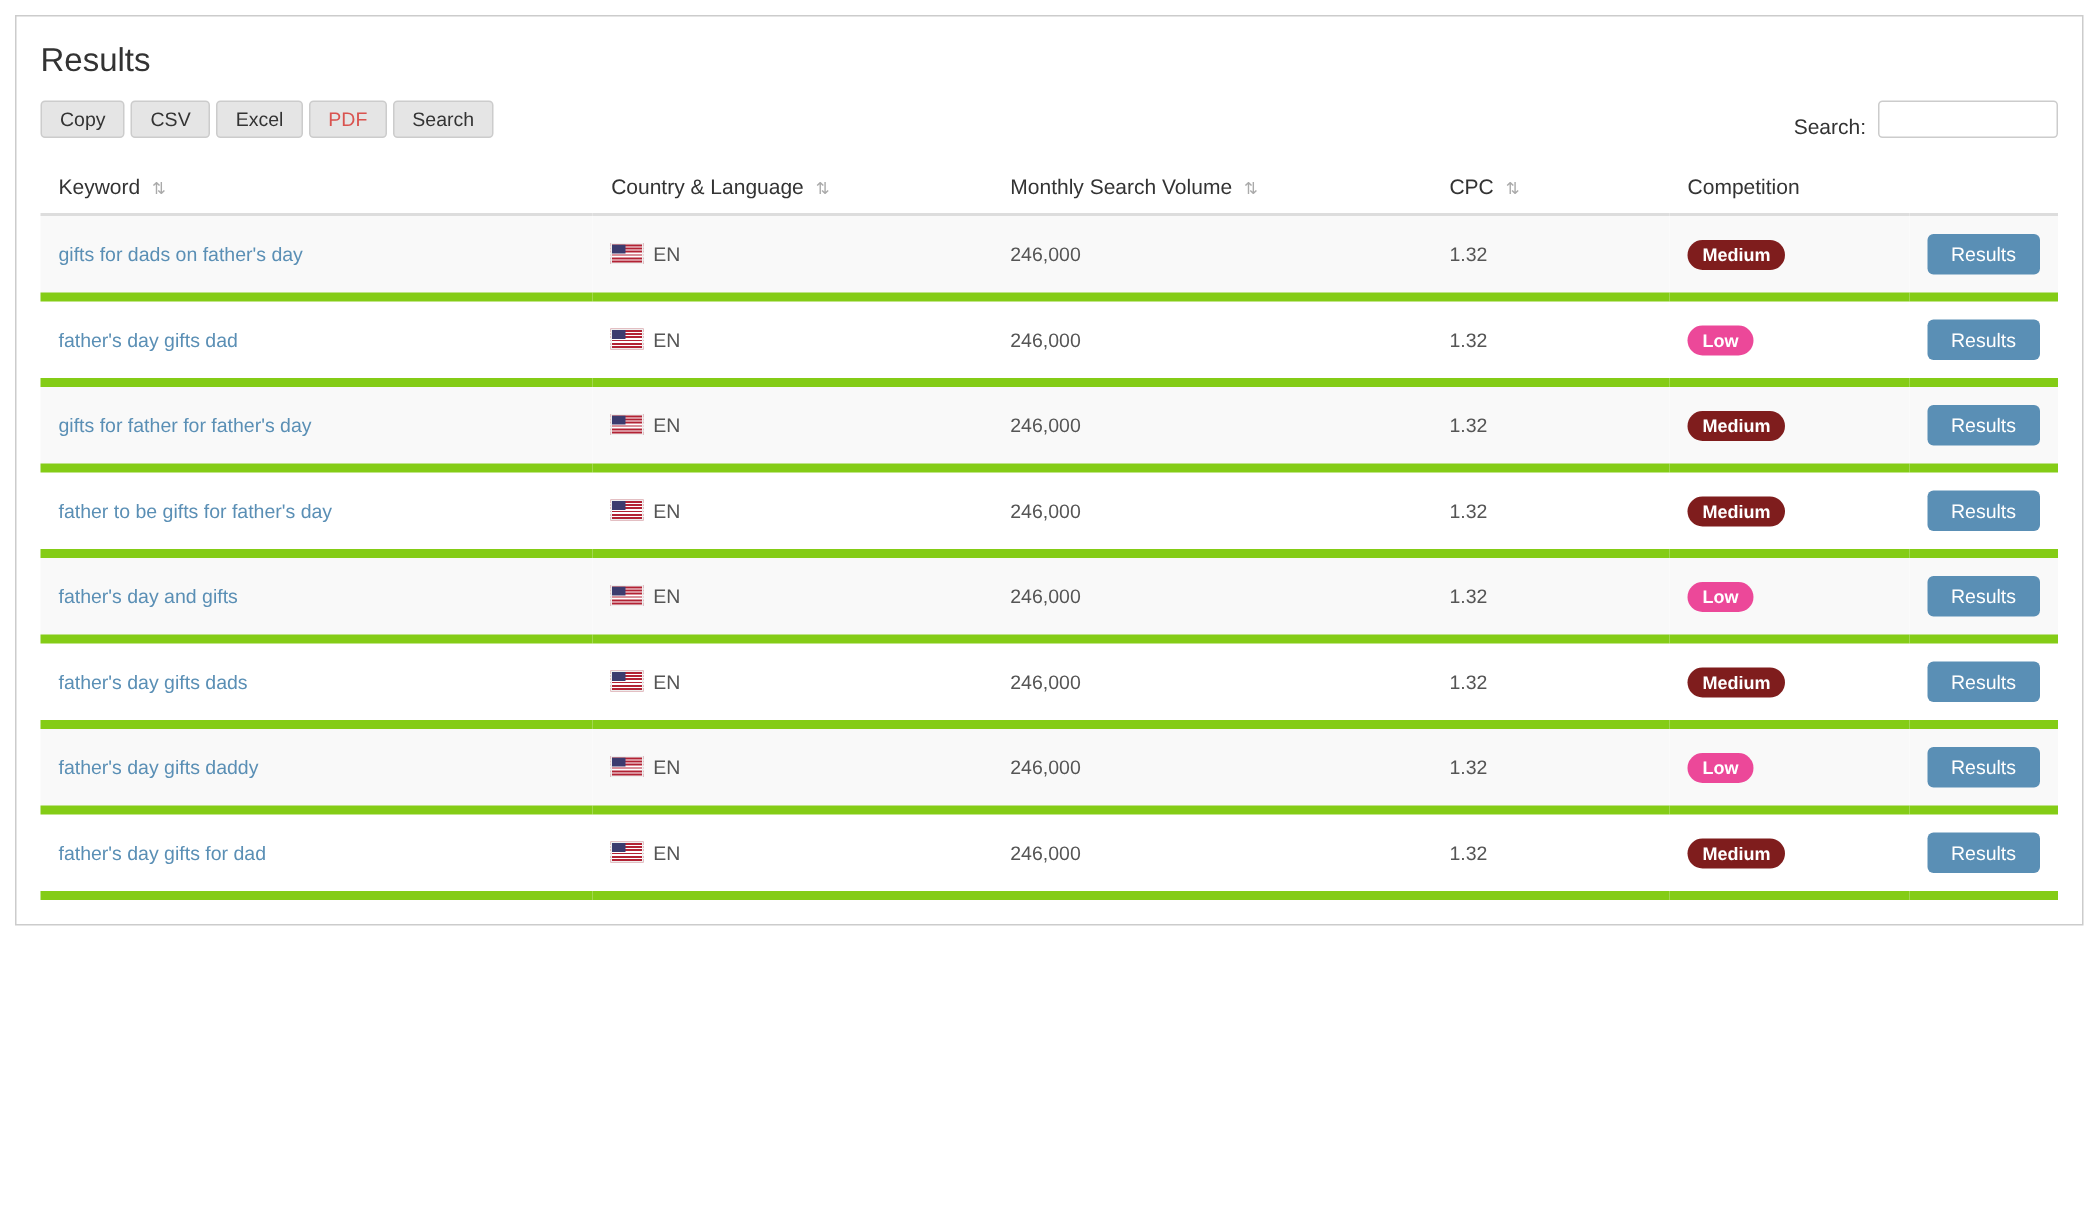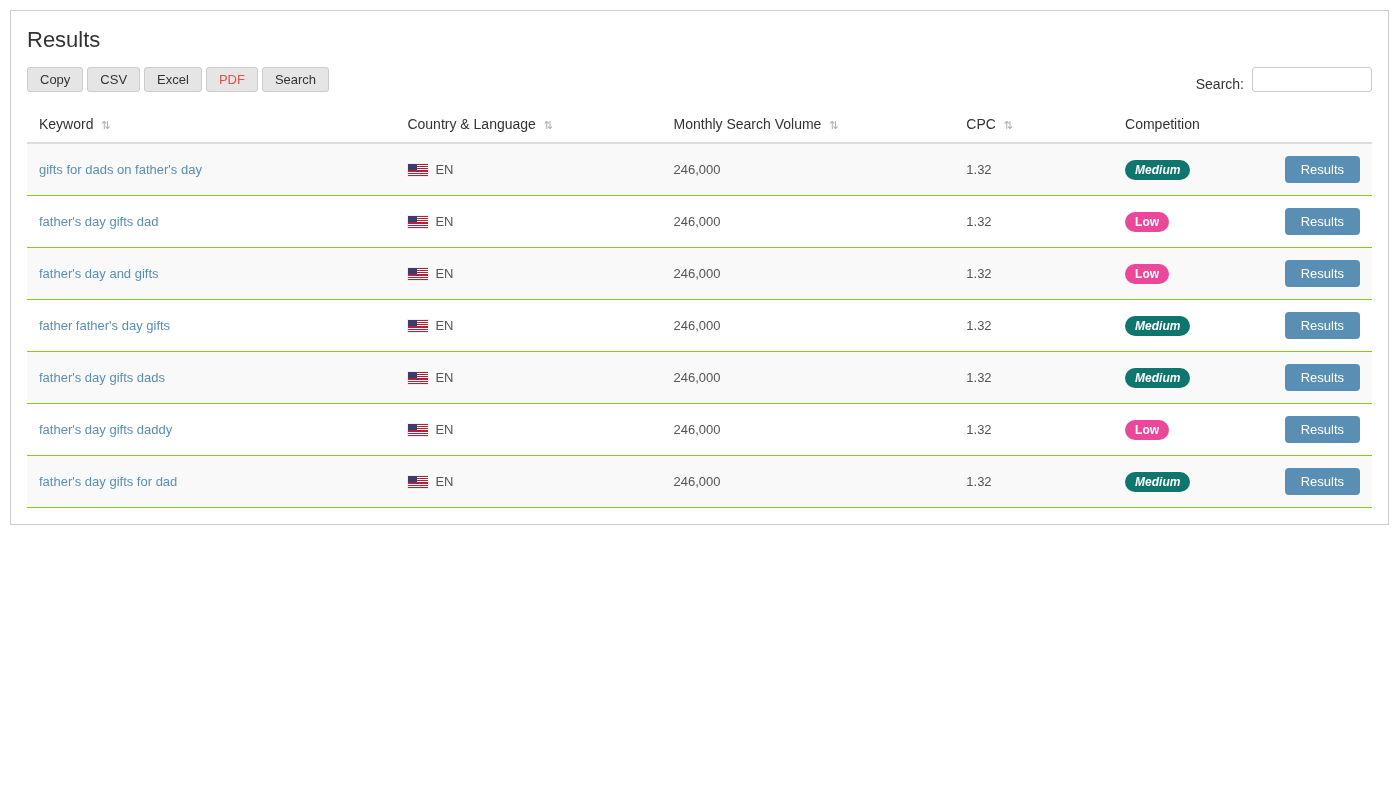--- a/index.html
+++ b/index.html
@@ -78,39 +78,38 @@
       font-size: 14px;
       white-space: nowrap;
     }
     th .sort-icon {
       display: inline-block;
       margin-left: 4px;
       color: #aaa;
       font-size: 11px;
     }
     tbody tr {
-      border-bottom: 1px solid #84cc16;
+      border-bottom: 6px solid #84cc16;
     }
     tbody tr:nth-child(odd) {
       background: #f9f9f9;
     }
     tbody tr:nth-child(even) {
       background: #fff;
     }
     td {
       padding: 12px 12px;
       font-size: 13px;
       color: #555;
     }
     td.keyword-cell {
       color: #5a8fb5;
     }
     .flag-cell {
       display: flex;
-      align-items: center;
       gap: 6px;
     }
     .flag {
       width: 22px;
       height: 14px;
       display: inline-block;
       position: relative;
       overflow: hidden;
       border: 1px solid #eee;
     }
@@ -132,22 +131,21 @@
     }
     .badge {
       display: inline-block;
       padding: 3px 10px;
       border-radius: 12px;
       font-size: 12px;
       font-weight: bold;
       color: #fff;
     }
     .badge-medium {
-      background: #0f766e;
-      font-style: italic;
+      background: #7f1d1d;
     }
     .badge-low {
       background: #ec4899;
     }
     .results-btn {
       background: #5a8fb5;
       color: #fff;
       border: none;
       border-radius: 4px;
       padding: 6px 16px;
@@ -221,43 +219,56 @@
               <span class="flag flag-us"></span>
               <span>EN</span>
             </div>
           </td>
           <td class="col-volume">246,000</td>
           <td class="col-cpc">1.32</td>
           <td class="col-comp"><span class="badge badge-low">Low</span></td>
           <td class="col-action"><button class="results-btn">Results</button></td>
         </tr>
         <tr>
+          <td class="col-keyword keyword-cell">gifts for father for father's day</td>
+          <td class="col-country">
+            <div class="flag-cell">
+              <span class="flag flag-us"></span>
+              <span>EN</span>
+            </div>
+          </td>
+          <td class="col-volume">246,000</td>
+          <td class="col-cpc">1.32</td>
+          <td class="col-comp"><span class="badge badge-medium">Medium</span></td>
+          <td class="col-action"><button class="results-btn">Results</button></td>
+        </tr>
+        <tr>
+          <td class="col-keyword keyword-cell">father to be gifts for father's day</td>
+          <td class="col-country">
+            <div class="flag-cell">
+              <span class="flag flag-us"></span>
+              <span>EN</span>
+            </div>
+          </td>
+          <td class="col-volume">246,000</td>
+          <td class="col-cpc">1.32</td>
+          <td class="col-comp"><span class="badge badge-medium">Medium</span></td>
+          <td class="col-action"><button class="results-btn">Results</button></td>
+        </tr>
+        <tr>
           <td class="col-keyword keyword-cell">father's day and gifts</td>
           <td class="col-country">
             <div class="flag-cell">
               <span class="flag flag-us"></span>
               <span>EN</span>
             </div>
           </td>
           <td class="col-volume">246,000</td>
           <td class="col-cpc">1.32</td>
           <td class="col-comp"><span class="badge badge-low">Low</span></td>
-          <td class="col-action"><button class="results-btn">Results</button></td>
-        </tr>
-        <tr>
-          <td class="col-keyword keyword-cell">father father's day gifts</td>
-          <td class="col-country">
-            <div class="flag-cell">
-              <span class="flag flag-us"></span>
-              <span>EN</span>
-            </div>
-          </td>
-          <td class="col-volume">246,000</td>
-          <td class="col-cpc">1.32</td>
-          <td class="col-comp"><span class="badge badge-medium">Medium</span></td>
           <td class="col-action"><button class="results-btn">Results</button></td>
         </tr>
         <tr>
           <td class="col-keyword keyword-cell">father's day gifts dads</td>
           <td class="col-country">
             <div class="flag-cell">
               <span class="flag flag-us"></span>
               <span>EN</span>
             </div>
           </td>

